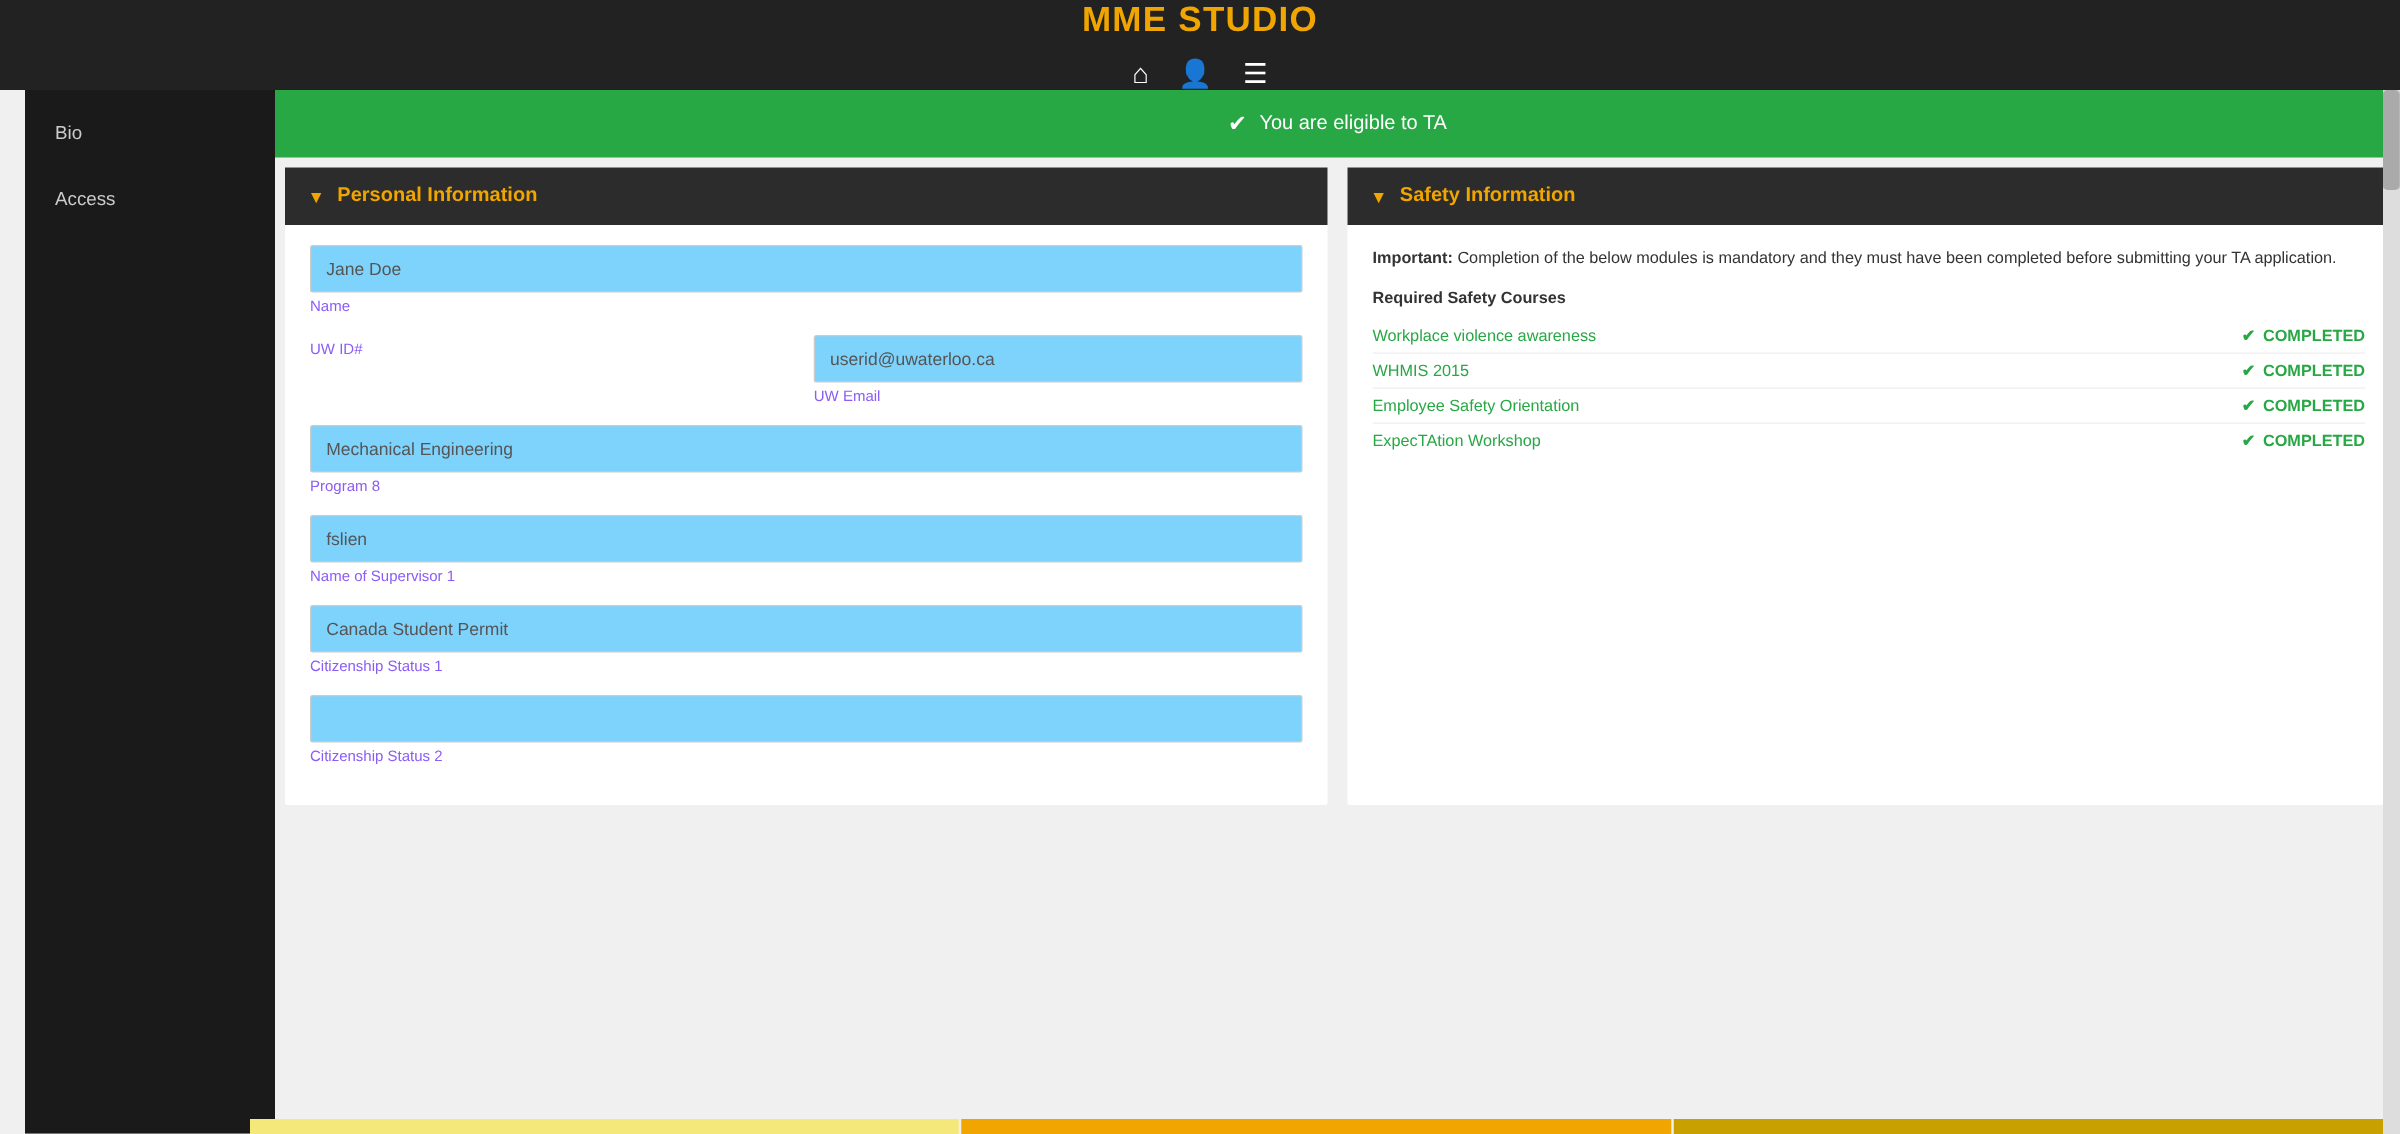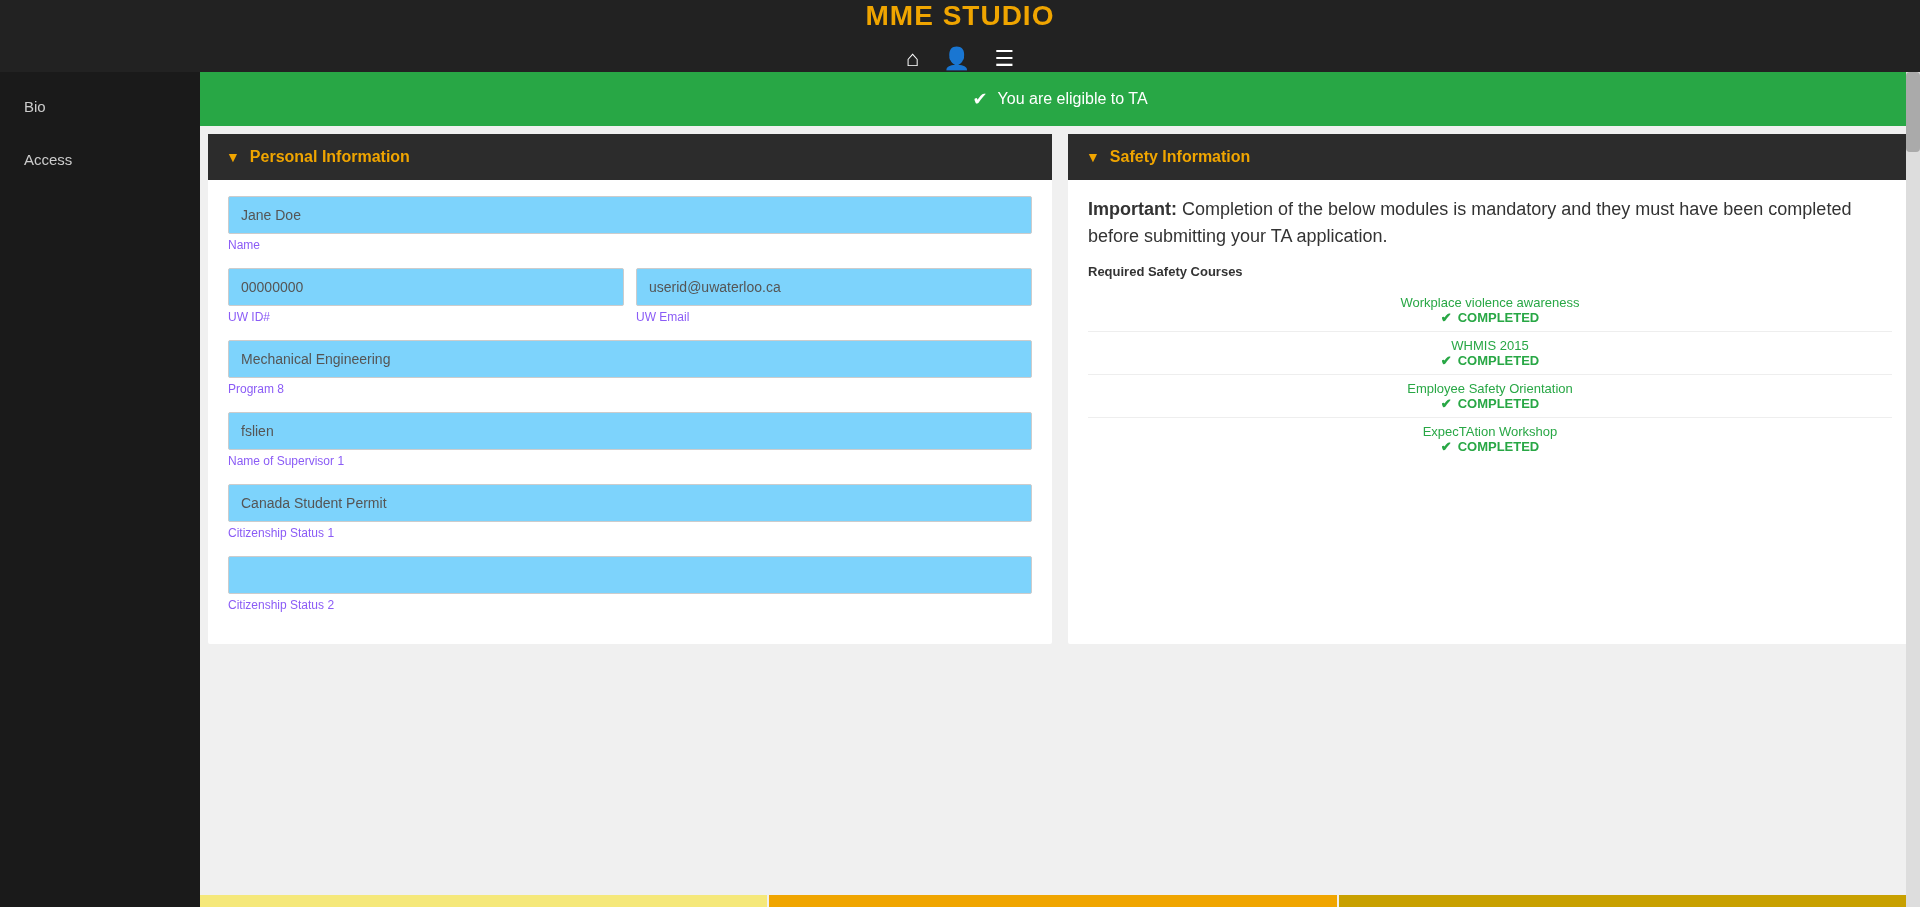--- a/index.html
+++ b/index.html
@@ -29,20 +29,21 @@
     .header-icon {
       color: #fff;
       font-size: 22px;
       cursor: pointer;
     }
 
     
     .main-layout {
       display: flex;
       min-height: calc(907px - 72px);
+      margin-left: 20px;
     }
 
     
     .sidebar {
       width: 200px;
       background: #1a1a1a;
       padding-top: 8px;
       flex-shrink: 0;
     }
     .sidebar-item {
@@ -137,41 +138,40 @@
       gap: 12px;
       margin-bottom: 16px;
     }
     .field-row .field-group {
       flex: 1;
       margin-bottom: 0;
     }
 
     
     .safety-info-text {
-      font-size: 18px;
+      font-size: 13px;
       color: #333;
       margin-bottom: 14px;
       line-height: 1.5;
     }
     .safety-info-text strong {
       font-weight: bold;
     }
     .required-courses-title {
       font-weight: bold;
       font-size: 13px;
       color: #333;
       margin-bottom: 10px;
     }
     .course-row {
       display: flex;
       align-items: center;
       justify-content: space-between;
       padding: 6px 0;
       border-bottom: 1px solid #eee;
-      flex-direction: column;
     }
     .course-row:last-child {
       border-bottom: none;
     }
     .course-name {
       color: #28a745;
       font-size: 13px;
     }
     .course-status {
       display: flex;
@@ -266,21 +266,20 @@
         </div>
         <div class="panel-body">
 
           <div class="field-group">
             <input class="field-input" type="text" value="Jane Doe" style="">
             <div class="field-label">Name</div>
           </div>
 
           <div class="field-row">
             <div class="field-group">
-              <input class="field-input" type="text" value="00000000" style="">
               <div class="field-label">UW ID#</div>
             </div>
             <div class="field-group">
               <input class="field-input" type="text" value="userid@uwaterloo.ca" style="">
               <div class="field-label">UW Email</div>
             </div>
           </div>
 
           <div class="field-group">
             <input class="field-input" type="text" value="Mechanical Engineering" style="">

